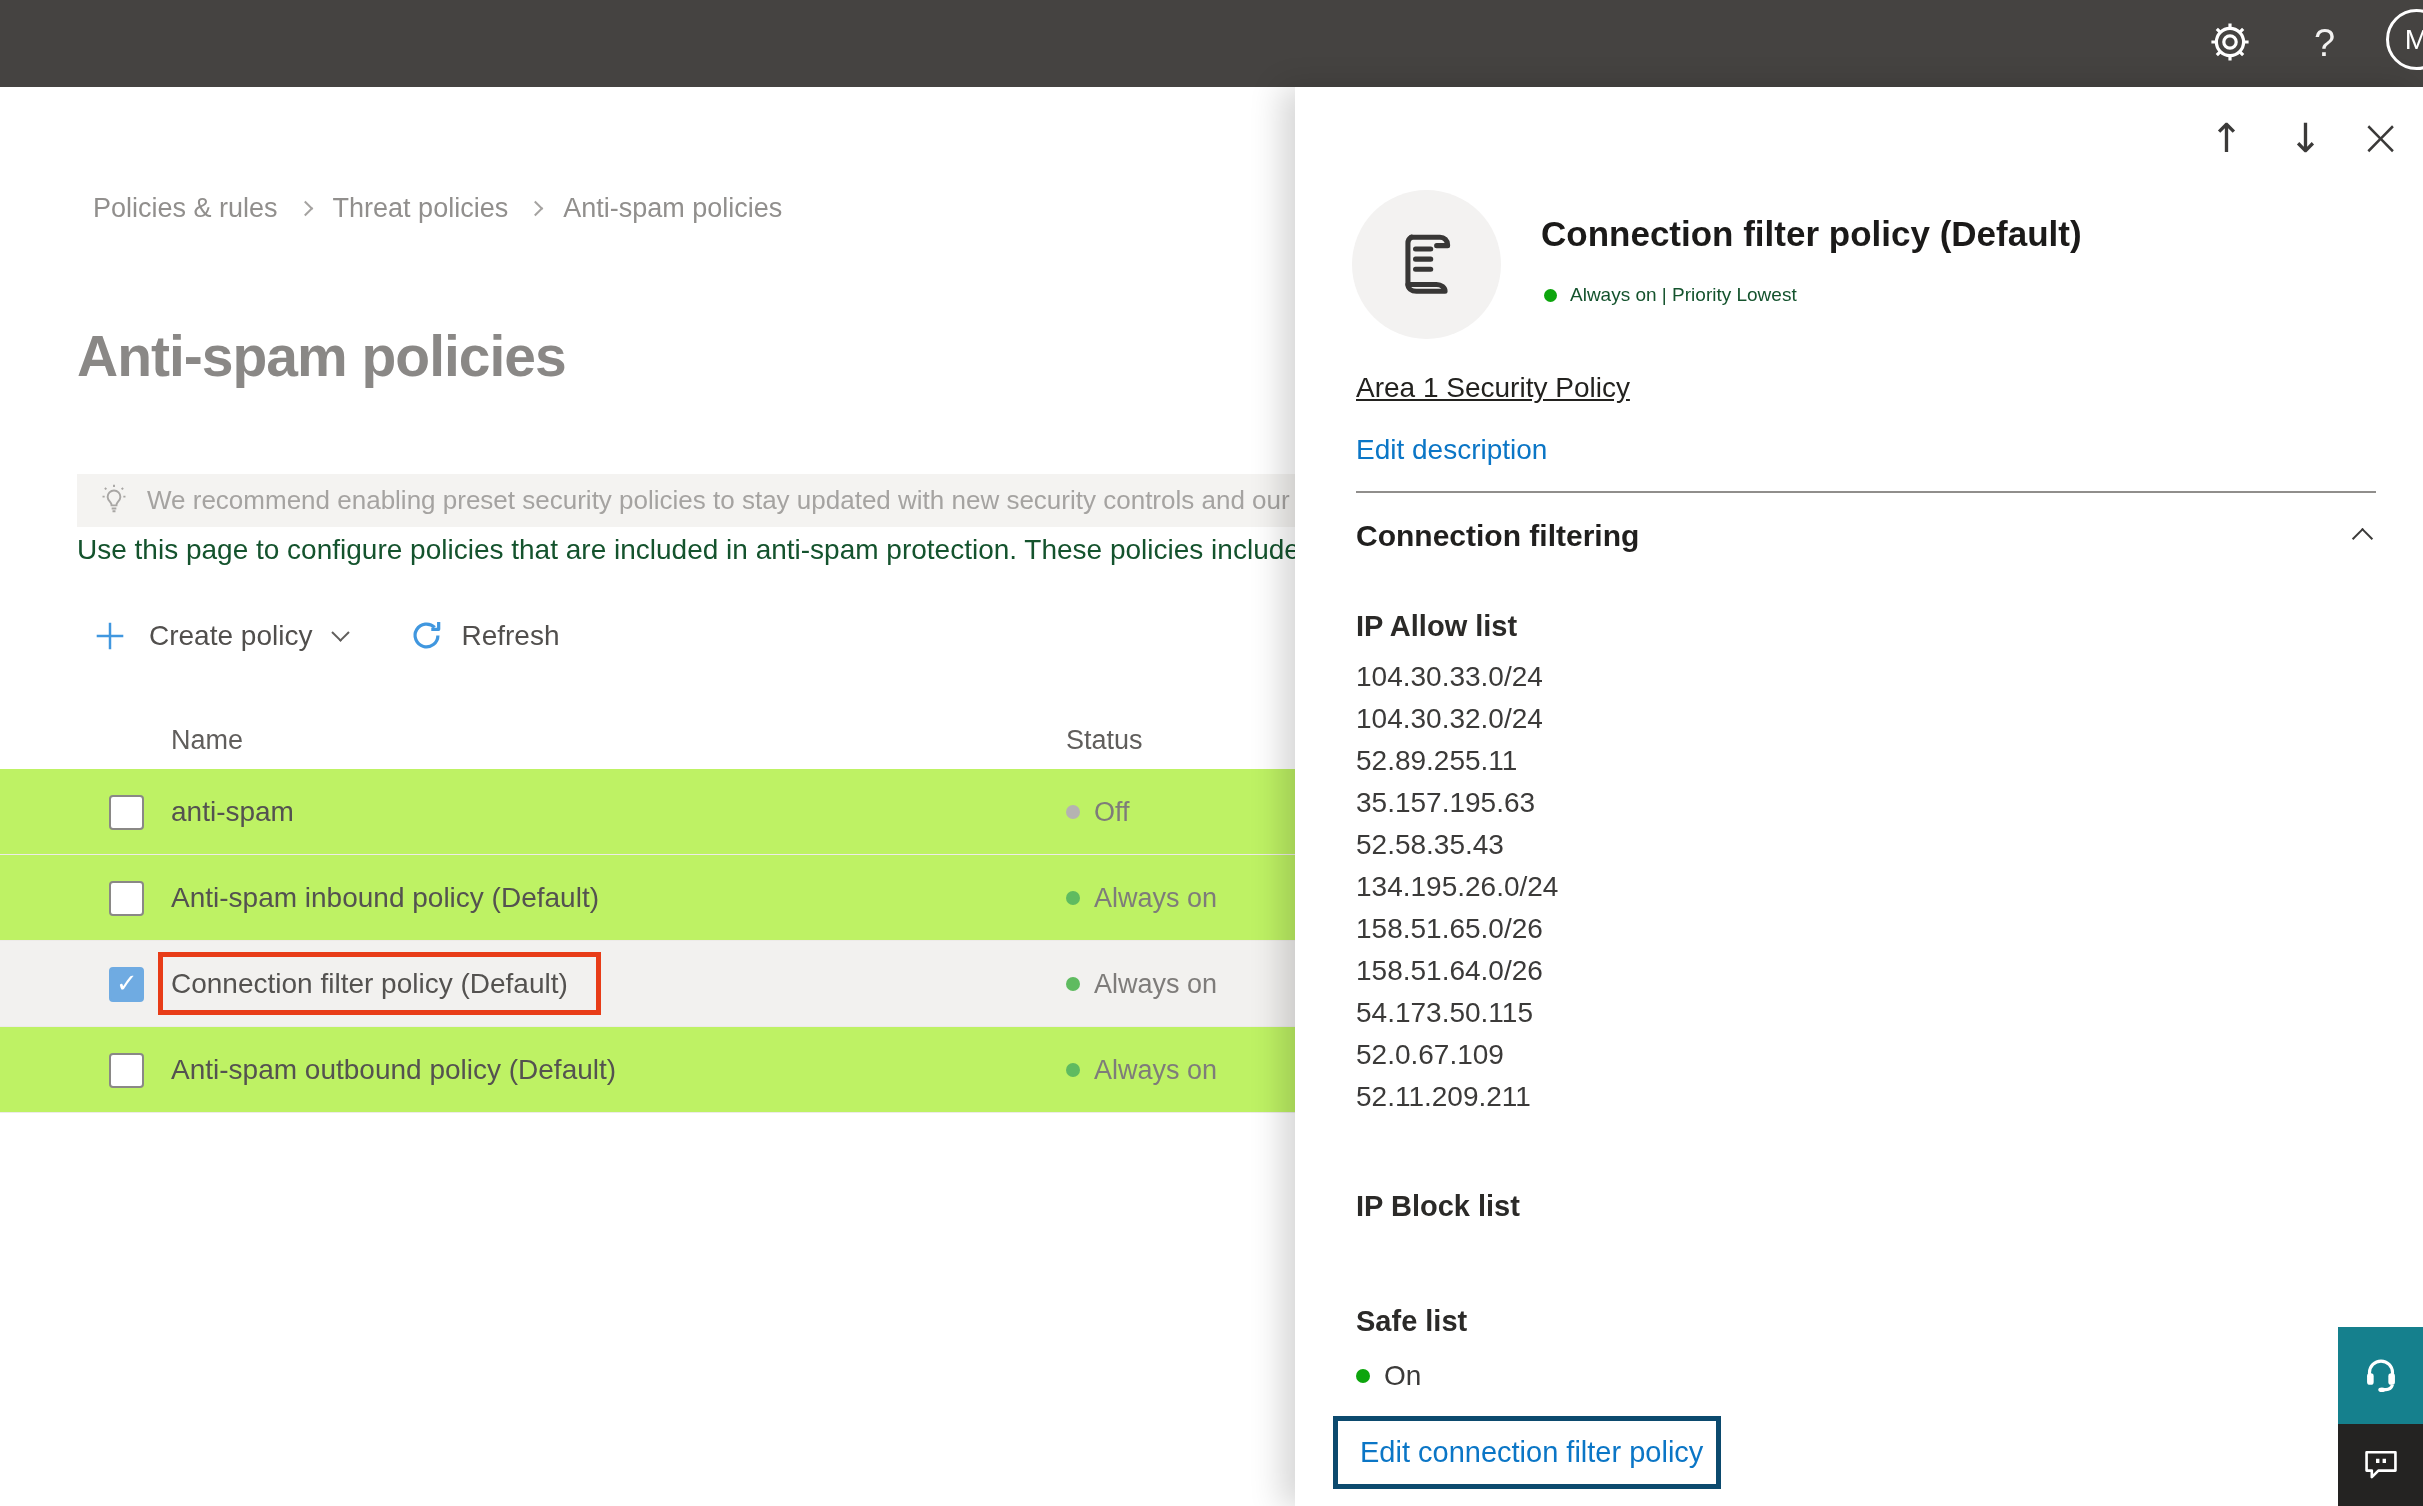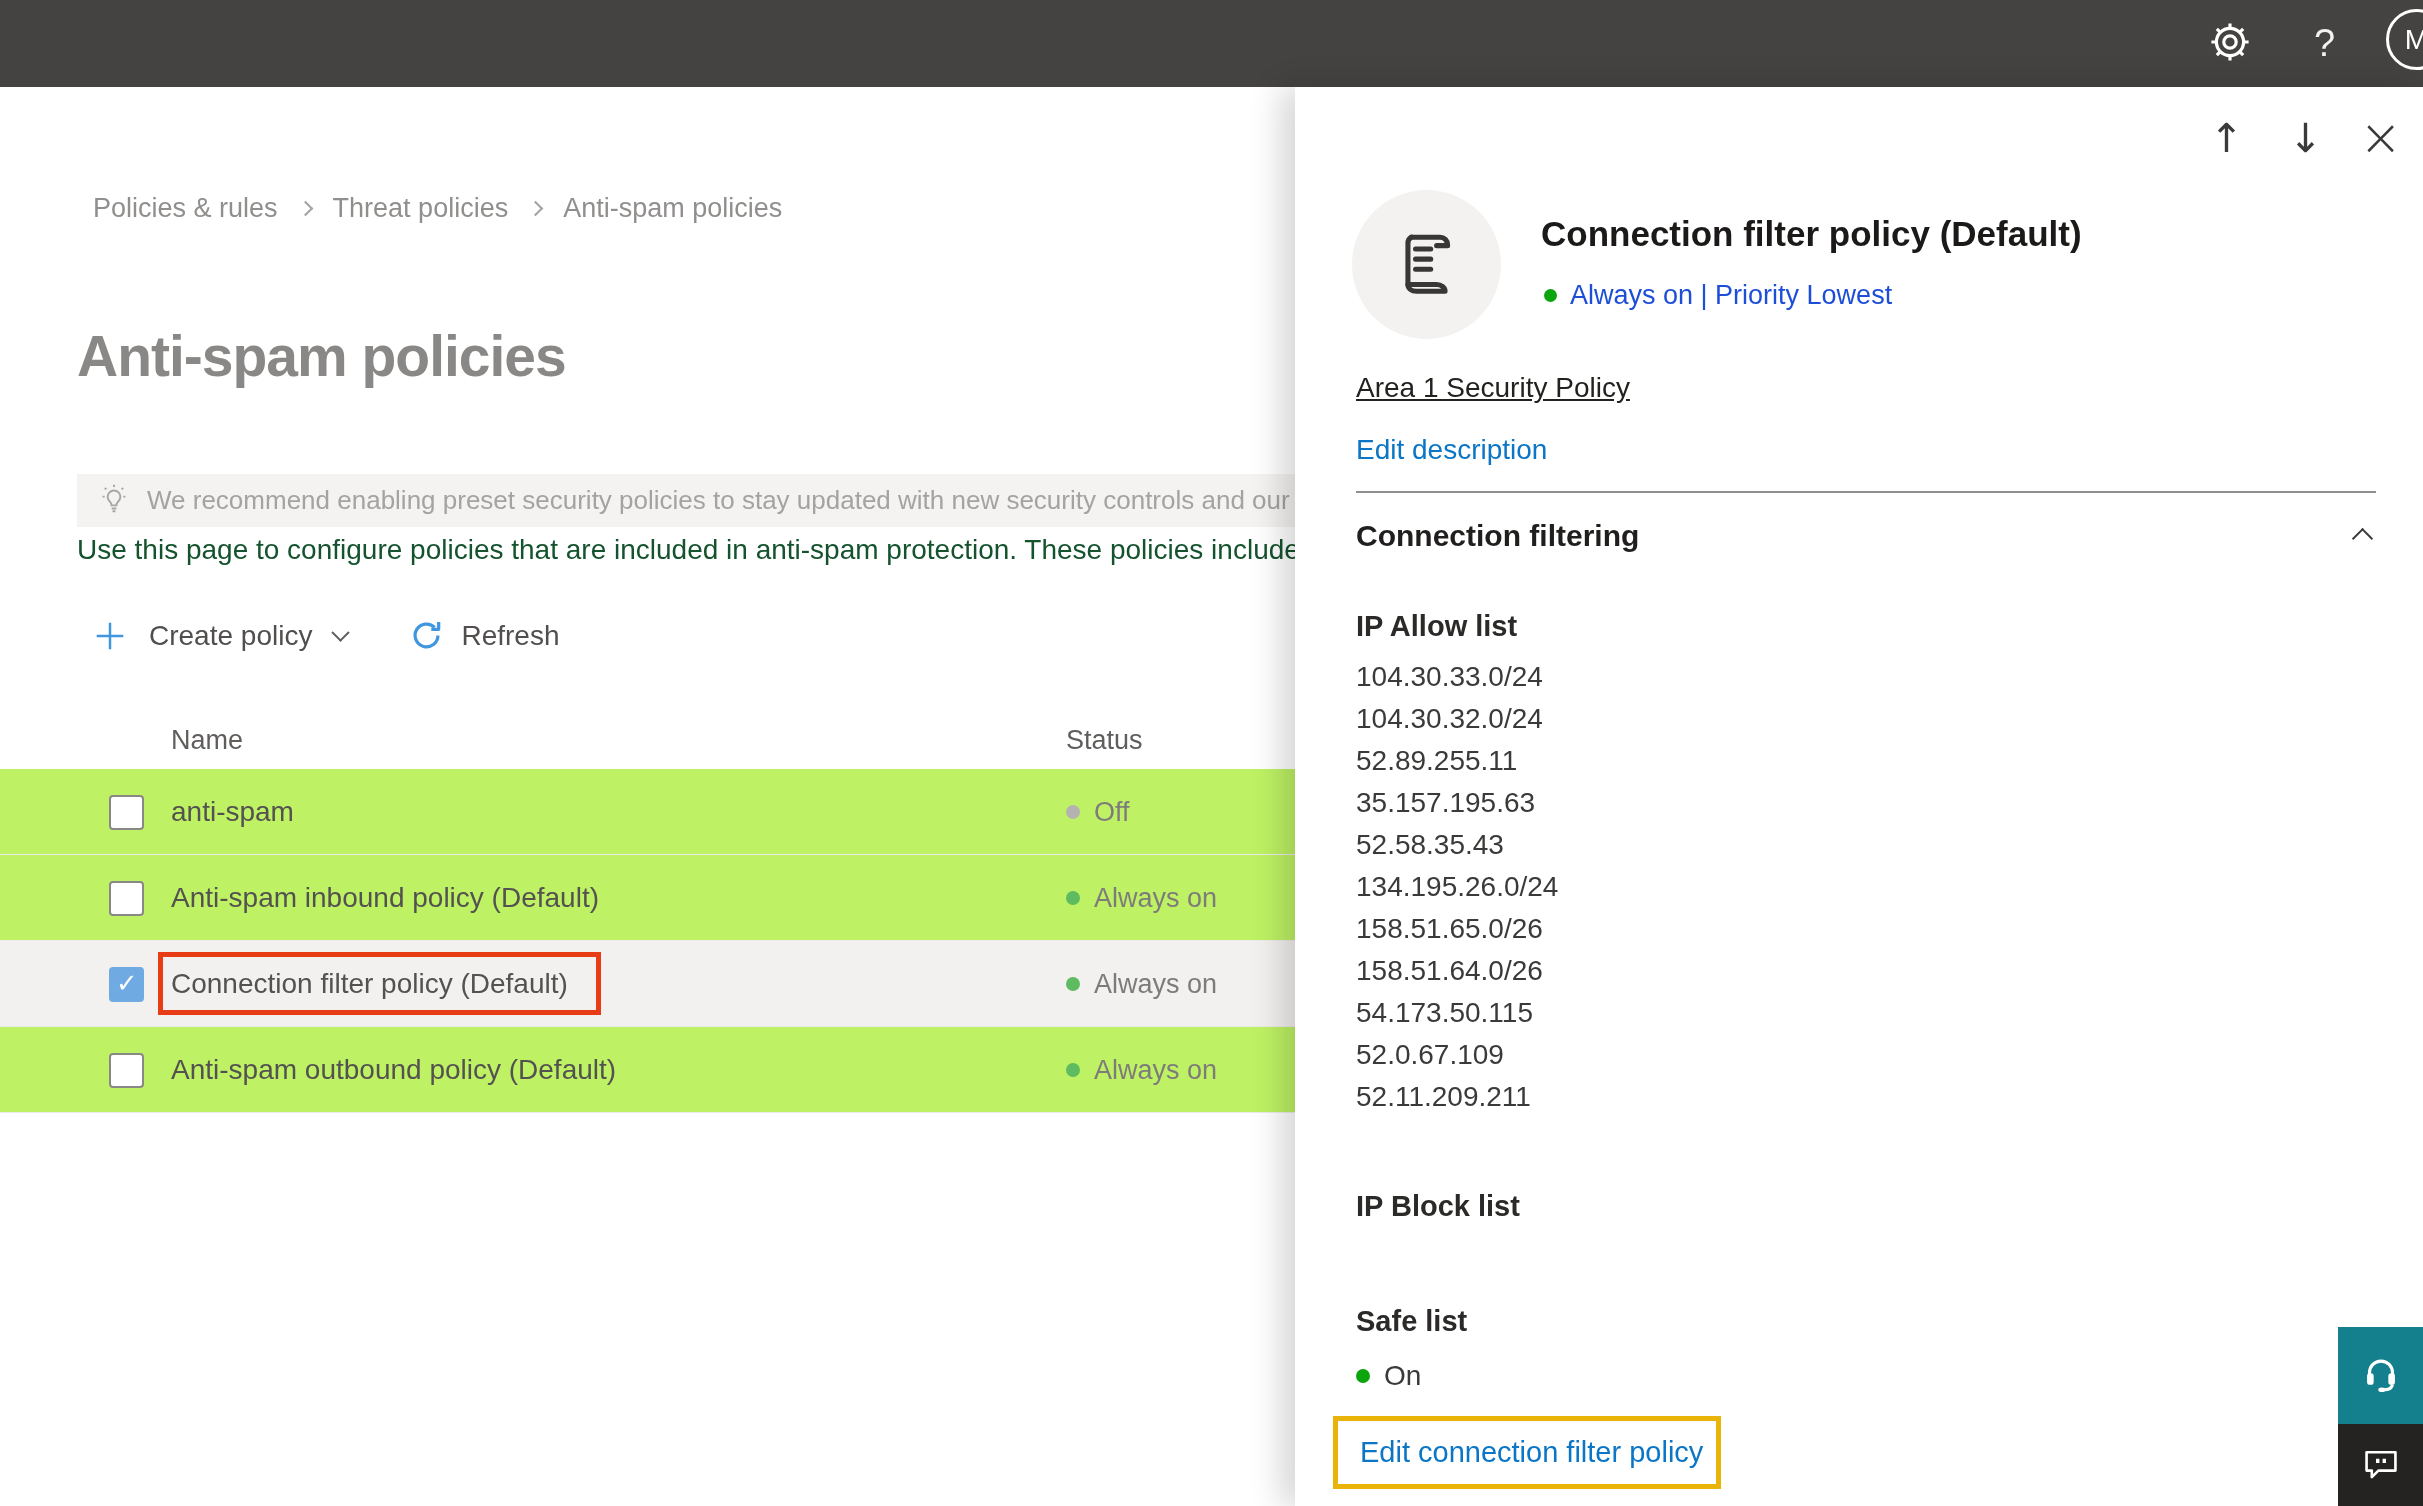--- a/index.html
+++ b/index.html
@@ -68,41 +68,41 @@
                 font-size:40px; color:#3b3a39; cursor:pointer; font-family:"DejaVu Sans", sans-serif; }
   .fo-up { left:903px; }
   .fo-down { left:982px; }
   .fo-close { left:1057px; font-size:51px; font-weight:300; }
 
   .policy-icon-wrap { position:absolute; left:57px; top:103px; width:149px; height:149px; border-radius:50%; background:#f3f2f1;
                       display:flex; align-items:center; justify-content:center; }
   .fo-title { position:absolute; left:246px; top:127px; font-size:35px; font-weight:700; color:#1b1a19; white-space:nowrap; }
   .fo-status { position:absolute; left:249px; top:190px; height:36px; display:flex; align-items:center; gap:13px; }
   .fo-status .dot { background:#0da50d; width:13px; height:13px; }
-  .fo-status-text { font-size:27px; color:#1d4ed8; }
+  .fo-status-text { font-size:19px; color:#14532d; }
 
   .fo-desc { position:absolute; left:61px; top:285px; font-size:28px; color:#23221f;text-decoration:underline; }
   .link { color:#0b76c6; cursor:pointer; }
   .fo-edit-desc { position:absolute; left:61px; top:347px; font-size:28px; }
   .fo-divider { position:absolute; left:61px; top:404px; width:1020px; border-top:2px solid #908e8c; }
   .fo-section { position:absolute; left:61px; top:432px; width:1020px; height:44px; cursor:pointer; }
   .fo-section-label { font-size:30px; font-weight:700; color:#201f1e; }
   .chev-up { position:absolute; right:6px; top:12px; width:15px; height:15px; border-left:2.5px solid #3b3a39; border-top:2.5px solid #3b3a39; transform:rotate(45deg); }
 
   .fo-h { font-weight:700; font-size:29px; color:#2b2a28; position:absolute; left:61px; }
   .ip-allow-h { top:523px; }
   .ip-list { position:absolute; left:61px; top:569px; }
   .ip-item { height:42px; line-height:42px; font-size:28px; color:#3b3a39; }
   .ip-block-h { top:1103px; }
   .safe-h { top:1218px; }
   .safe-status { position:absolute; left:61px; top:1271px; height:36px; display:flex; align-items:center; gap:14px; }
   .safe-status .dot { background:#0da50d; }
   .safe-status-text { font-size:28px; color:#3b3a39; }
 
-  .edit-annotation { position:absolute; left:38px; top:1329px; width:388px; height:73px; border:5px solid #eab308;
+  .edit-annotation { position:absolute; left:38px; top:1329px; width:388px; height:73px; border:5px solid #0c4a6e;
                      display:flex; align-items:center; padding-left:22px; }
   .fo-edit-link { font-size:29px; white-space:nowrap; }
 
   
   .support-btn { position:absolute; left:2338px; top:1327px; width:85px; height:97px; background:#15808d;
                  display:flex; align-items:center; justify-content:center; cursor:pointer; }
   .feedback-btn { position:absolute; left:2338px; top:1424px; width:85px; height:83px; background:#242322;
                   display:flex; align-items:center; justify-content:center; cursor:pointer; }
 </style>
 </head>

